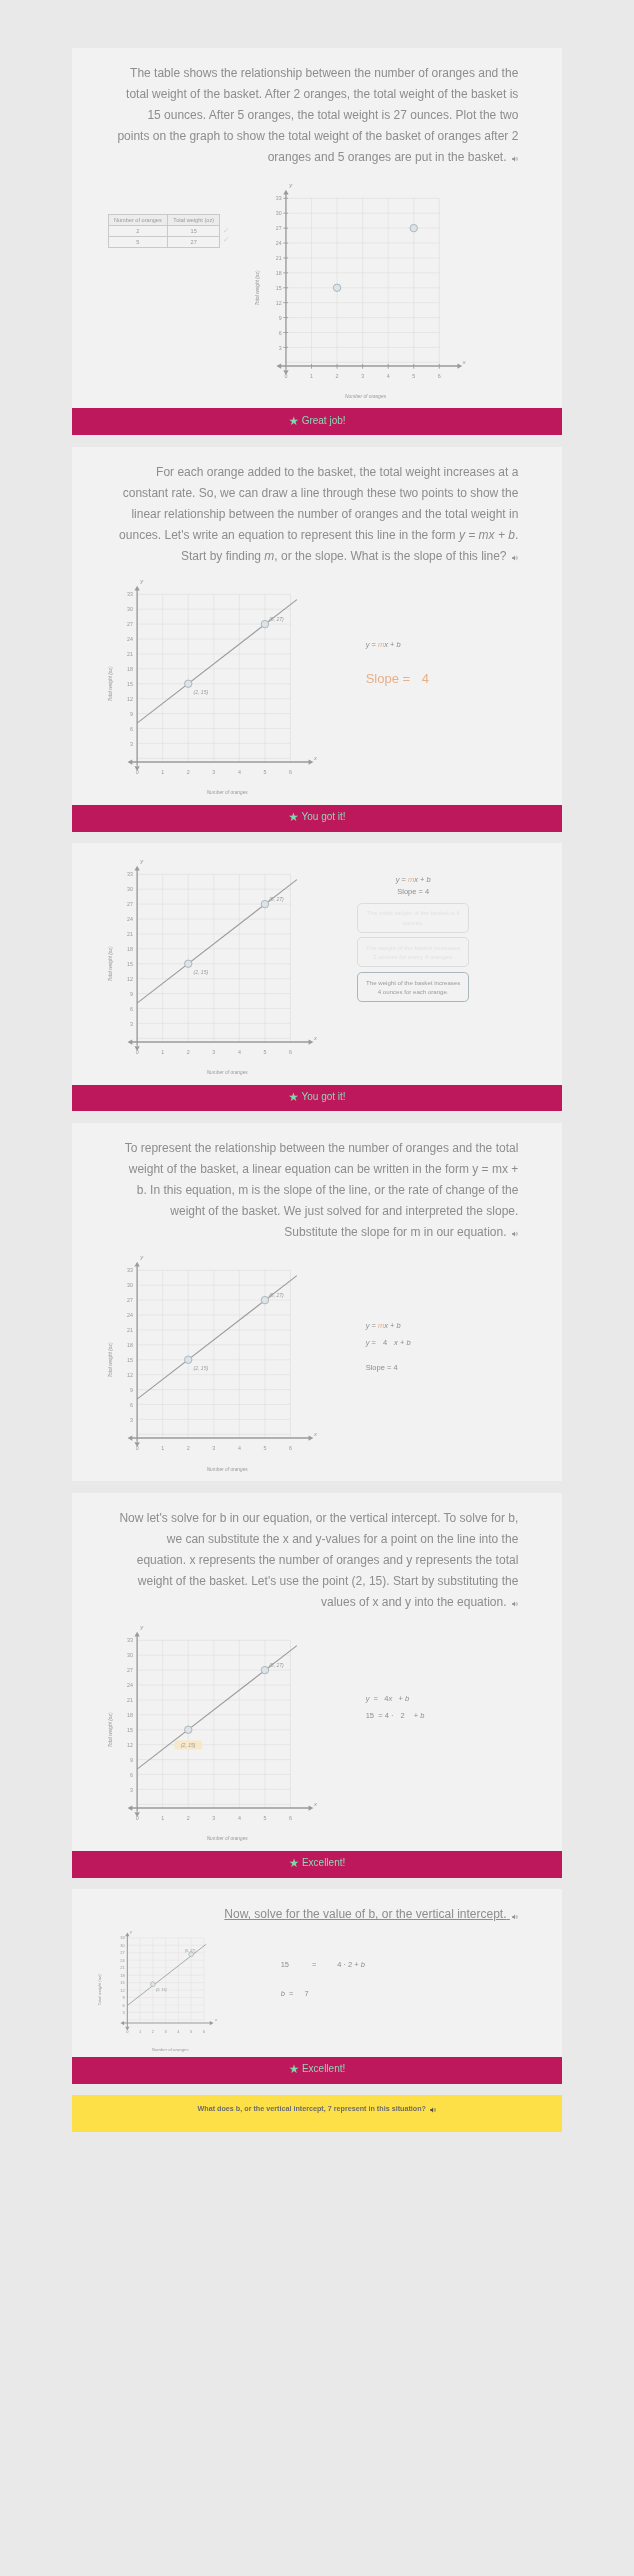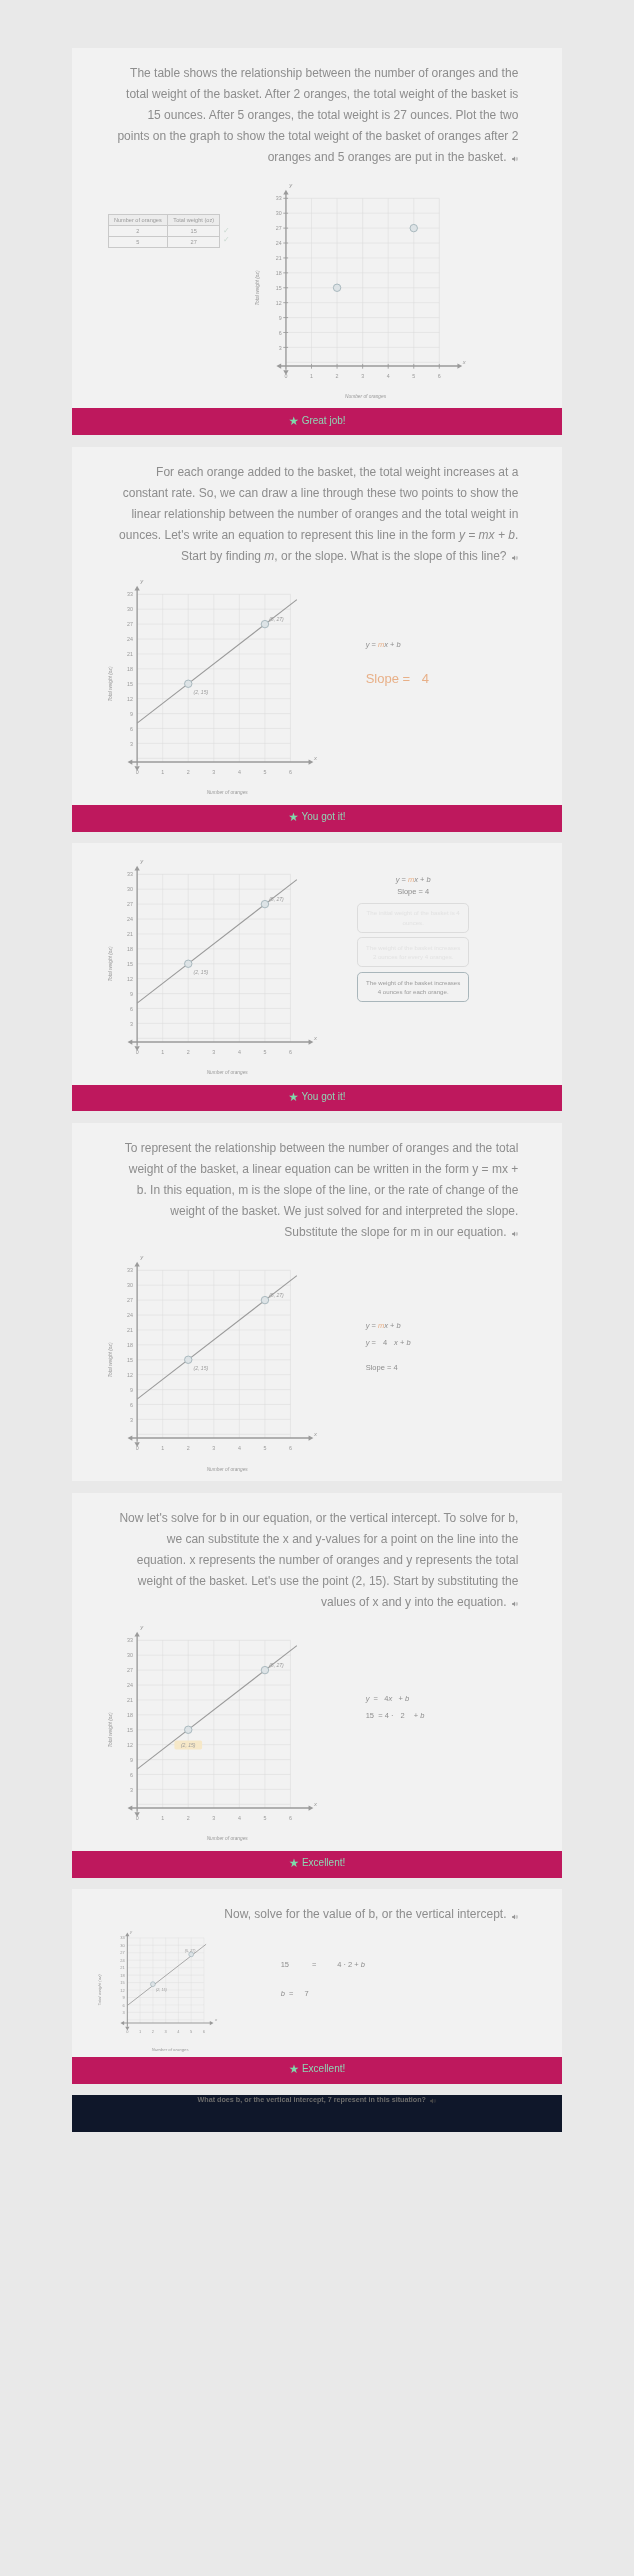--- a/index.html
+++ b/index.html
@@ -627,21 +627,21 @@
       </div>
     </div>
   </div>
 
   <div class="feedback">
     <span class="star">★</span><span>Excellent!</span>
   </div>
   <div class="spacer"></div>
 
   <div class="card" style="padding-bottom:5.3px;">
-    <div class="prompt" style="padding-bottom:0;">
+    <div class="prompt" style="padding-bottom:0;text-decoration:underline;">
       <span>Now, solve for the value of b, or the vertical intercept.</span>
       <span class="speaker">
         <svg width="6.4" height="5.9" viewBox="0 0 12 11">
             <path d="M0 4h2.5L5.5.8v9.4L2.5 7H0z" fill="#8d8d8d"></path>
             <path d="M7 3.2c1 .8 1 3.8 0 4.6" stroke="#8d8d8d" stroke-width="1" fill="none"></path>
             <path d="M8.6 1.8c1.8 1.4 1.8 6 0 7.4" stroke="#8d8d8d" stroke-width="1" fill="none"></path>
           </svg>
       </span>
     </div>
 
@@ -718,21 +718,21 @@
         </div>
       </div>
     </div>
   </div>
 
   <div class="feedback">
     <span class="star">★</span><span>Excellent!</span>
   </div>
   <div class="spacer"></div>
 
-  <div class="card" style="background:#0f172a;height:37px;padding-top:0;">
+  <div class="card" style="background:#fde047;height:37px;padding-top:9px;">
     <div style="text-align:center;font-size:7.2px;color:#6c6c6c;font-weight:600;">
       <span>What does b, or the vertical intercept, 7 represent in this situation?</span>
       <span class="speaker">
         <svg width="6.4" height="5.9" viewBox="0 0 12 11">
             <path d="M0 4h2.5L5.5.8v9.4L2.5 7H0z" fill="#4a4a4a"></path>
             <path d="M7 3.2c1 .8 1 3.8 0 4.6" stroke="#4a4a4a" stroke-width="1" fill="none"></path>
             <path d="M8.6 1.8c1.8 1.4 1.8 6 0 7.4" stroke="#4a4a4a" stroke-width="1" fill="none"></path>
           </svg>
       </span>
     </div>

